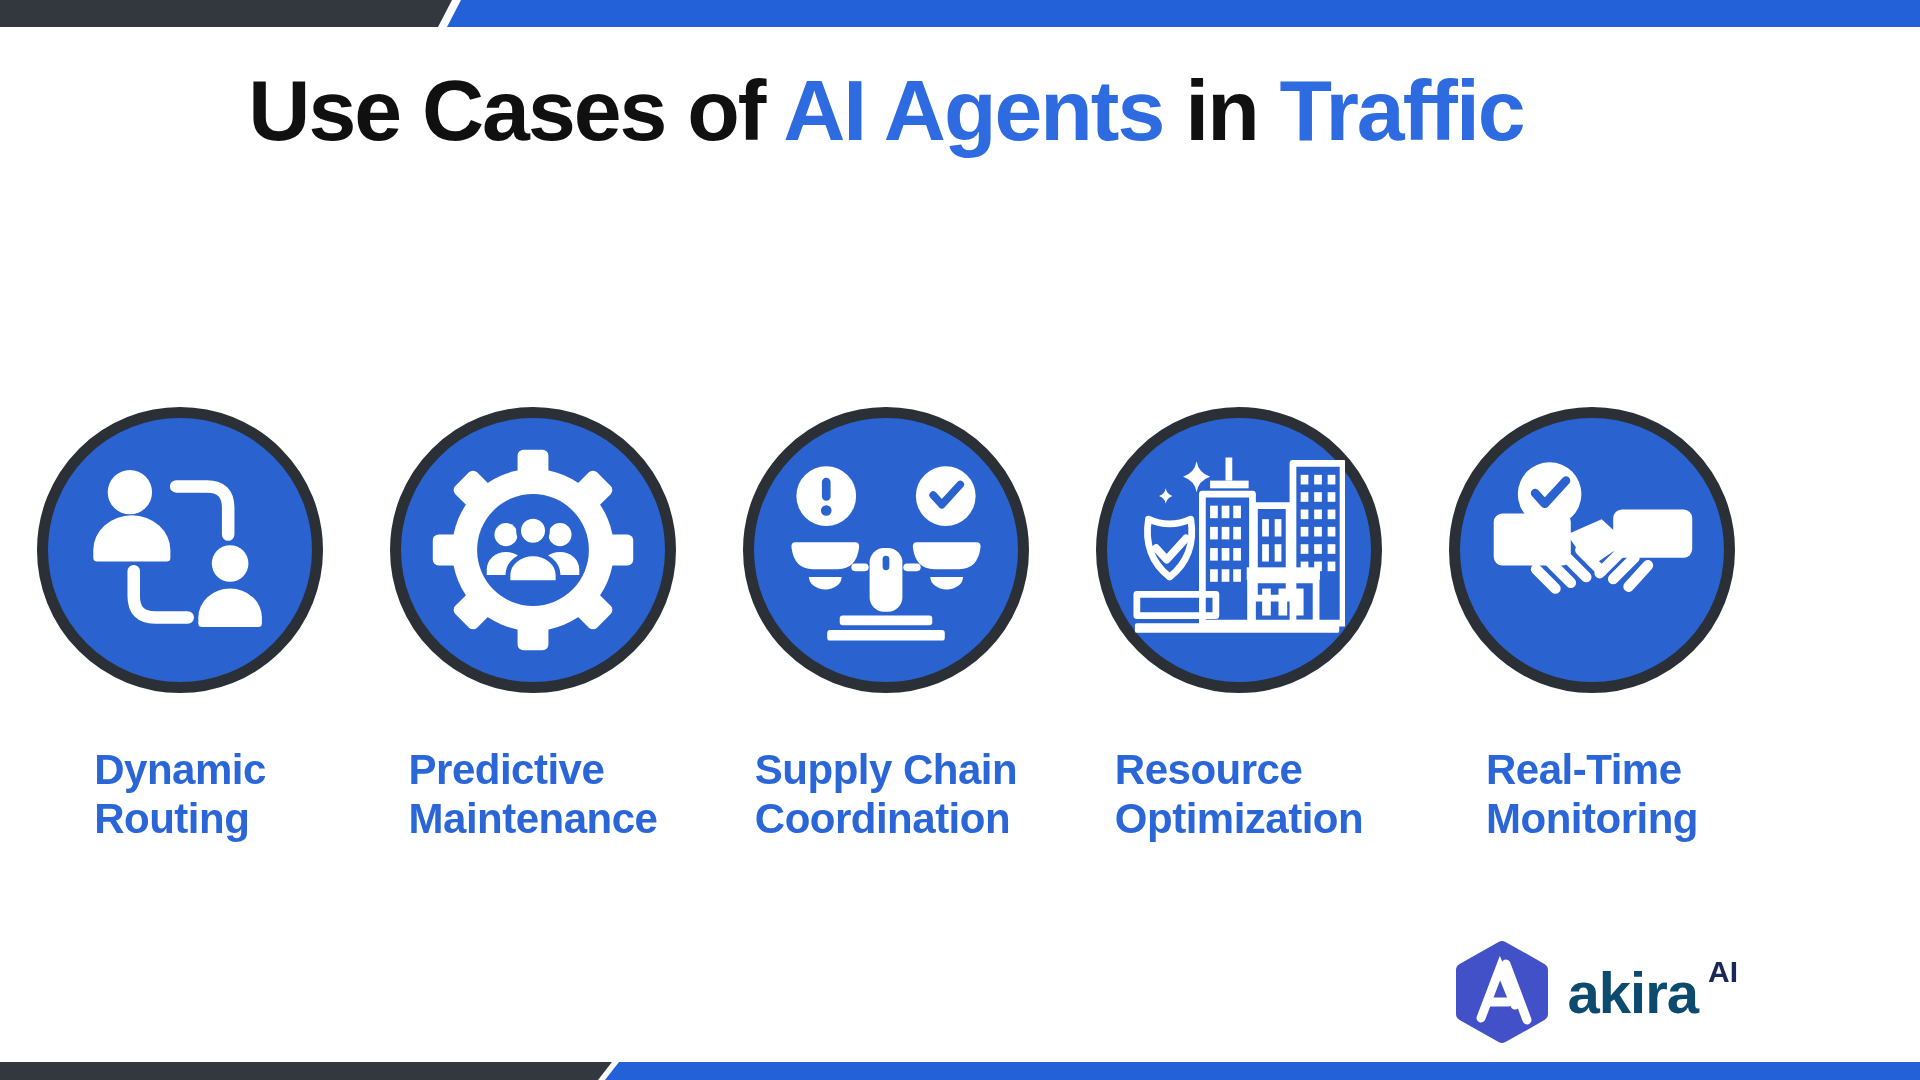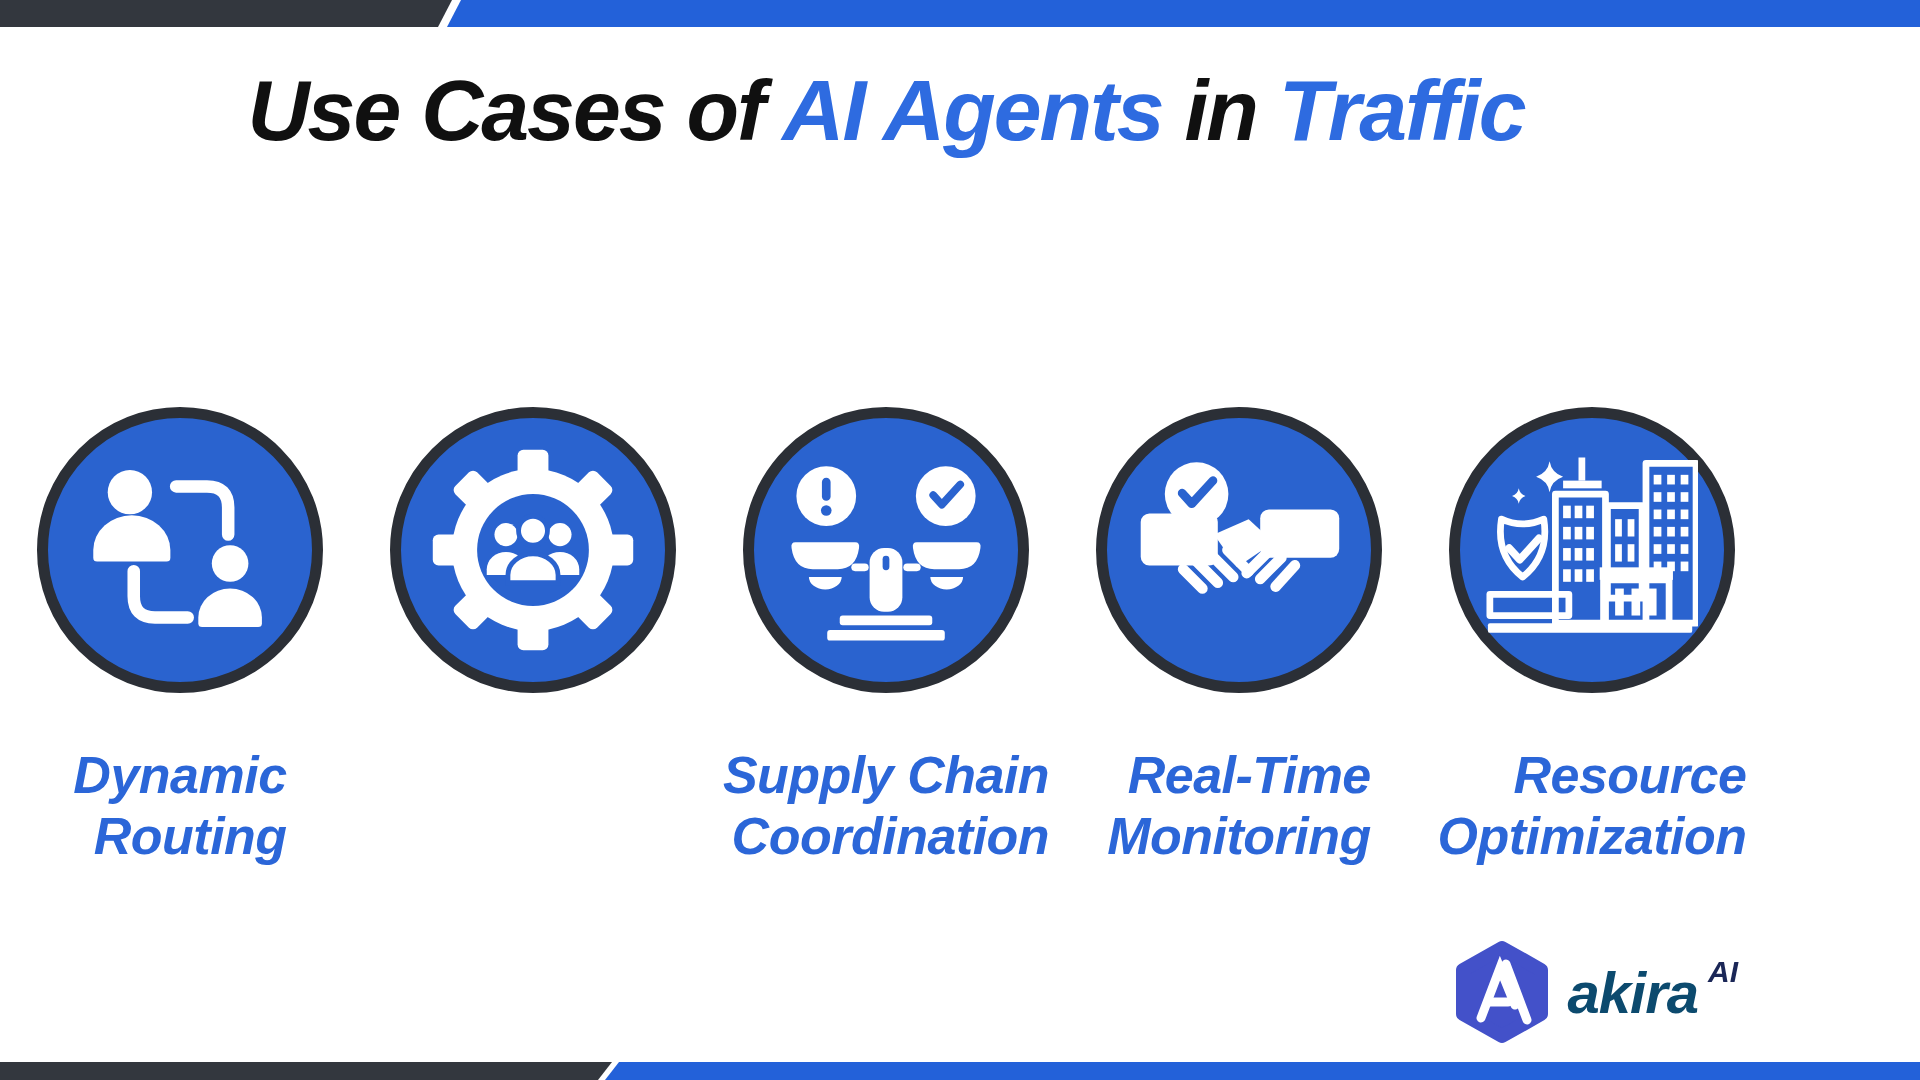--- a/index.html
+++ b/index.html
@@ -1,20 +1,20 @@
 <!DOCTYPE html>
 <html><head>
 <meta charset="utf-8">
 <style>
   html,body{margin:0;padding:0;}
   body{
     width:1920px;height:1080px;overflow:hidden;background:#ffffff;
     font-family:"Liberation Sans",sans-serif;
   }
-  .canvas{position:relative;width:1772px;height:1080px;background:#ffffff;font-style:italic;}
+  .canvas{position:relative;width:1772px;height:1080px;background:#ffffff;}
 
   
   .top-bar{position:absolute;top:0;left:0;width:1920px;height:27px;}
   .top-bar .seg-blue{position:absolute;inset:0;background:#2361d9;
     clip-path:polygon(461px 0,100% 0,100% 100%,447px 100%);}
   .top-bar .seg-dark{position:absolute;inset:0;background:#33373e;
     clip-path:polygon(0 0,452px 0,438px 100%,0 100%);}
   .bottom-bar{position:absolute;bottom:0;left:0;width:1920px;height:18px;}
   .bottom-bar .seg-blue{position:absolute;inset:0;background:#2361d9;
     clip-path:polygon(619px 0,100% 0,100% 100%,605px 100%);}
@@ -36,21 +36,21 @@
     display:flex;justify-content:center;gap:67px;
   }
   .case{width:286px;display:flex;flex-direction:column;align-items:center;}
   .badge{
     box-sizing:border-box;width:286px;height:286px;border-radius:50%;
     background:#2a63cf;border:11px solid #2b2f36;
     display:flex;align-items:center;justify-content:center;
   }
   .badge svg{display:block;}
   .label{
-    margin-top:52px;text-align:right;font-weight:bold;font-size:52px;
+    margin-top:52px;text-align:left;font-weight:bold;font-size:42px;
     line-height:1.17;color:#2b66d8;letter-spacing:-0.5px;
   }
   .label span{display:block;white-space:nowrap;}
 
   
   .logo{position:absolute;top:938px;right:34px;display:flex;align-items:center;}
   .logo .mark{margin-right:16px;}
   .logo .brand{font-size:58px;font-weight:bold;color:#0c4a6e;letter-spacing:-1px;}
   .logo .sup{font-size:30px;font-weight:bold;color:#1b2757;position:relative;top:-20px;margin-left:10px;}
 
@@ -112,20 +112,24 @@
           </g>
           <circle class="ic-white" r="84"></circle>
           <circle class="ic-blue" r="58"></circle>
           <circle class="ic-white" cx="-28" cy="-16" r="12"></circle>
           <path class="ic-white" d="M-48 26 v-6 a20 18 0 0 1 40 0 v6 z"></path>
           <circle class="ic-white" cx="28" cy="-16" r="12"></circle>
           <path class="ic-white" d="M8 26 v-6 a20 18 0 0 1 40 0 v6 z"></path>
           <circle class="ic-white" cx="0" cy="-20" r="15" stroke="#2a63cf" stroke-width="5"></circle>
           <path class="ic-white" d="M-26 34 v-8 a26 22 0 0 1 52 0 v8 z" stroke="#2a63cf" stroke-width="5"></path>
         </svg>
+      </div>
+      <div class="label">
+        <span>Predictive</span>
+        <span>Maintenance</span>
       </div>
     </div>
 
     <div class="case">
       <div class="badge">
         <svg width="212" height="212" viewBox="-110 -110 220 220">
           <circle class="ic-white" cx="-62" cy="-56" r="31"></circle>
           <rect class="ic-blue" x="-66.5" y="-75" width="9" height="24" rx="4.5"></rect>
           <circle class="ic-blue" cx="-62" cy="-41" r="5.5"></circle>
           <circle class="ic-white" cx="62" cy="-56" r="31"></circle>
@@ -138,43 +142,20 @@
           <rect class="ic-white" x="18" y="14" width="18" height="8" rx="4"></rect>
           <rect class="ic-white" x="-17" y="-2" width="34" height="66" rx="15"></rect>
           <rect class="ic-blue" x="-3.5" y="6" width="7" height="15" rx="3.5"></rect>
           <rect class="ic-white" x="-48" y="68" width="96" height="10" rx="3"></rect>
           <rect class="ic-white" x="-61" y="83" width="122" height="11" rx="3"></rect>
         </svg>
       </div>
       <div class="label">
         <span>Supply Chain</span>
         <span>Coordination</span>
-      </div>
-    </div>
-
-    <div class="case">
-      <div class="badge">
-        <svg width="212" height="212" viewBox="-110 -110 220 220">
-          <rect class="ic-white" x="-102" y="-38" width="80" height="54" rx="9"></rect>
-          <rect class="ic-white" x="22" y="-42" width="82" height="50" rx="9"></rect>
-          <path class="ic-white" d="M-26 -16 L 10 -32 L 36 -8 L -2 18 Z"></path>
-          <path class="ic-stroke" stroke-width="11" d="M-58 20 L-38 40"></path>
-          <path class="ic-stroke" stroke-width="11" d="M-44 12 L-22 34"></path>
-          <path class="ic-stroke" stroke-width="11" d="M-28 6 L-6 28"></path>
-          <path class="ic-stroke" stroke-width="11" d="M-12 0 L10 22"></path>
-          <path class="ic-stroke" stroke-width="11" d="M58 16 L38 38"></path>
-          <path class="ic-stroke" stroke-width="11" d="M44 8 L22 30"></path>
-          <path class="ic-stroke" stroke-width="11" d="M30 2 L8 24"></path>
-          <circle class="ic-white" cx="-44" cy="-58" r="33"></circle>
-          <path class="ic-bluestroke" stroke-width="9" d="M-59 -59 l10 11 l22 -24"></path>
-        </svg>
-      </div>
-      <div class="label">
-        <span>Real-Time</span>
-        <span>Monitoring</span>
       </div>
     </div>
 
     <div class="case">
       <div class="badge">
         <svg width="212" height="212" viewBox="-110 -110 220 220">
           <rect class="ic-stroke" stroke-width="7" x="-38" y="-58" width="52" height="134"></rect>
           <rect class="ic-white" x="-30" y="-72" width="40" height="8"></rect>
           <rect class="ic-white" x="-14" y="-96" width="7" height="24"></rect>
           <g class="ic-white">
@@ -233,20 +214,43 @@
           <path class="ic-white" d="M-76 -64 q1 6 7 8 q-6 2 -7 8 q-1 -6 -7 -8 q6 -2 7 -8 z"></path>
           <rect class="ic-white" x="-108" y="76" width="212" height="10" rx="2"></rect>
         </svg>
       </div>
       <div class="label">
         <span>Resource</span>
         <span>Optimization</span>
       </div>
     </div>
 
+    <div class="case">
+      <div class="badge">
+        <svg width="212" height="212" viewBox="-110 -110 220 220">
+          <rect class="ic-white" x="-102" y="-38" width="80" height="54" rx="9"></rect>
+          <rect class="ic-white" x="22" y="-42" width="82" height="50" rx="9"></rect>
+          <path class="ic-white" d="M-26 -16 L 10 -32 L 36 -8 L -2 18 Z"></path>
+          <path class="ic-stroke" stroke-width="11" d="M-58 20 L-38 40"></path>
+          <path class="ic-stroke" stroke-width="11" d="M-44 12 L-22 34"></path>
+          <path class="ic-stroke" stroke-width="11" d="M-28 6 L-6 28"></path>
+          <path class="ic-stroke" stroke-width="11" d="M-12 0 L10 22"></path>
+          <path class="ic-stroke" stroke-width="11" d="M58 16 L38 38"></path>
+          <path class="ic-stroke" stroke-width="11" d="M44 8 L22 30"></path>
+          <path class="ic-stroke" stroke-width="11" d="M30 2 L8 24"></path>
+          <circle class="ic-white" cx="-44" cy="-58" r="33"></circle>
+          <path class="ic-bluestroke" stroke-width="9" d="M-59 -59 l10 11 l22 -24"></path>
+        </svg>
+      </div>
+      <div class="label">
+        <span>Real-Time</span>
+        <span>Monitoring</span>
+      </div>
+    </div>
+
   </div>
 
   <div class="logo">
     <svg class="mark" width="100" height="108" viewBox="0 0 100 108">
       <polygon points="50,10 89,32 89,76 50,98 11,76 11,32" fill="#4351c9" stroke="#4351c9" stroke-width="14" stroke-linejoin="round"></polygon>
       <g fill="none" stroke="#ffffff" stroke-width="9" stroke-linecap="round">
         <path d="M29 80 L48 30 L63 67"></path>
         <path d="M36 64 L56 64"></path>
         <path d="M54 26 L75 82"></path>
       </g>

